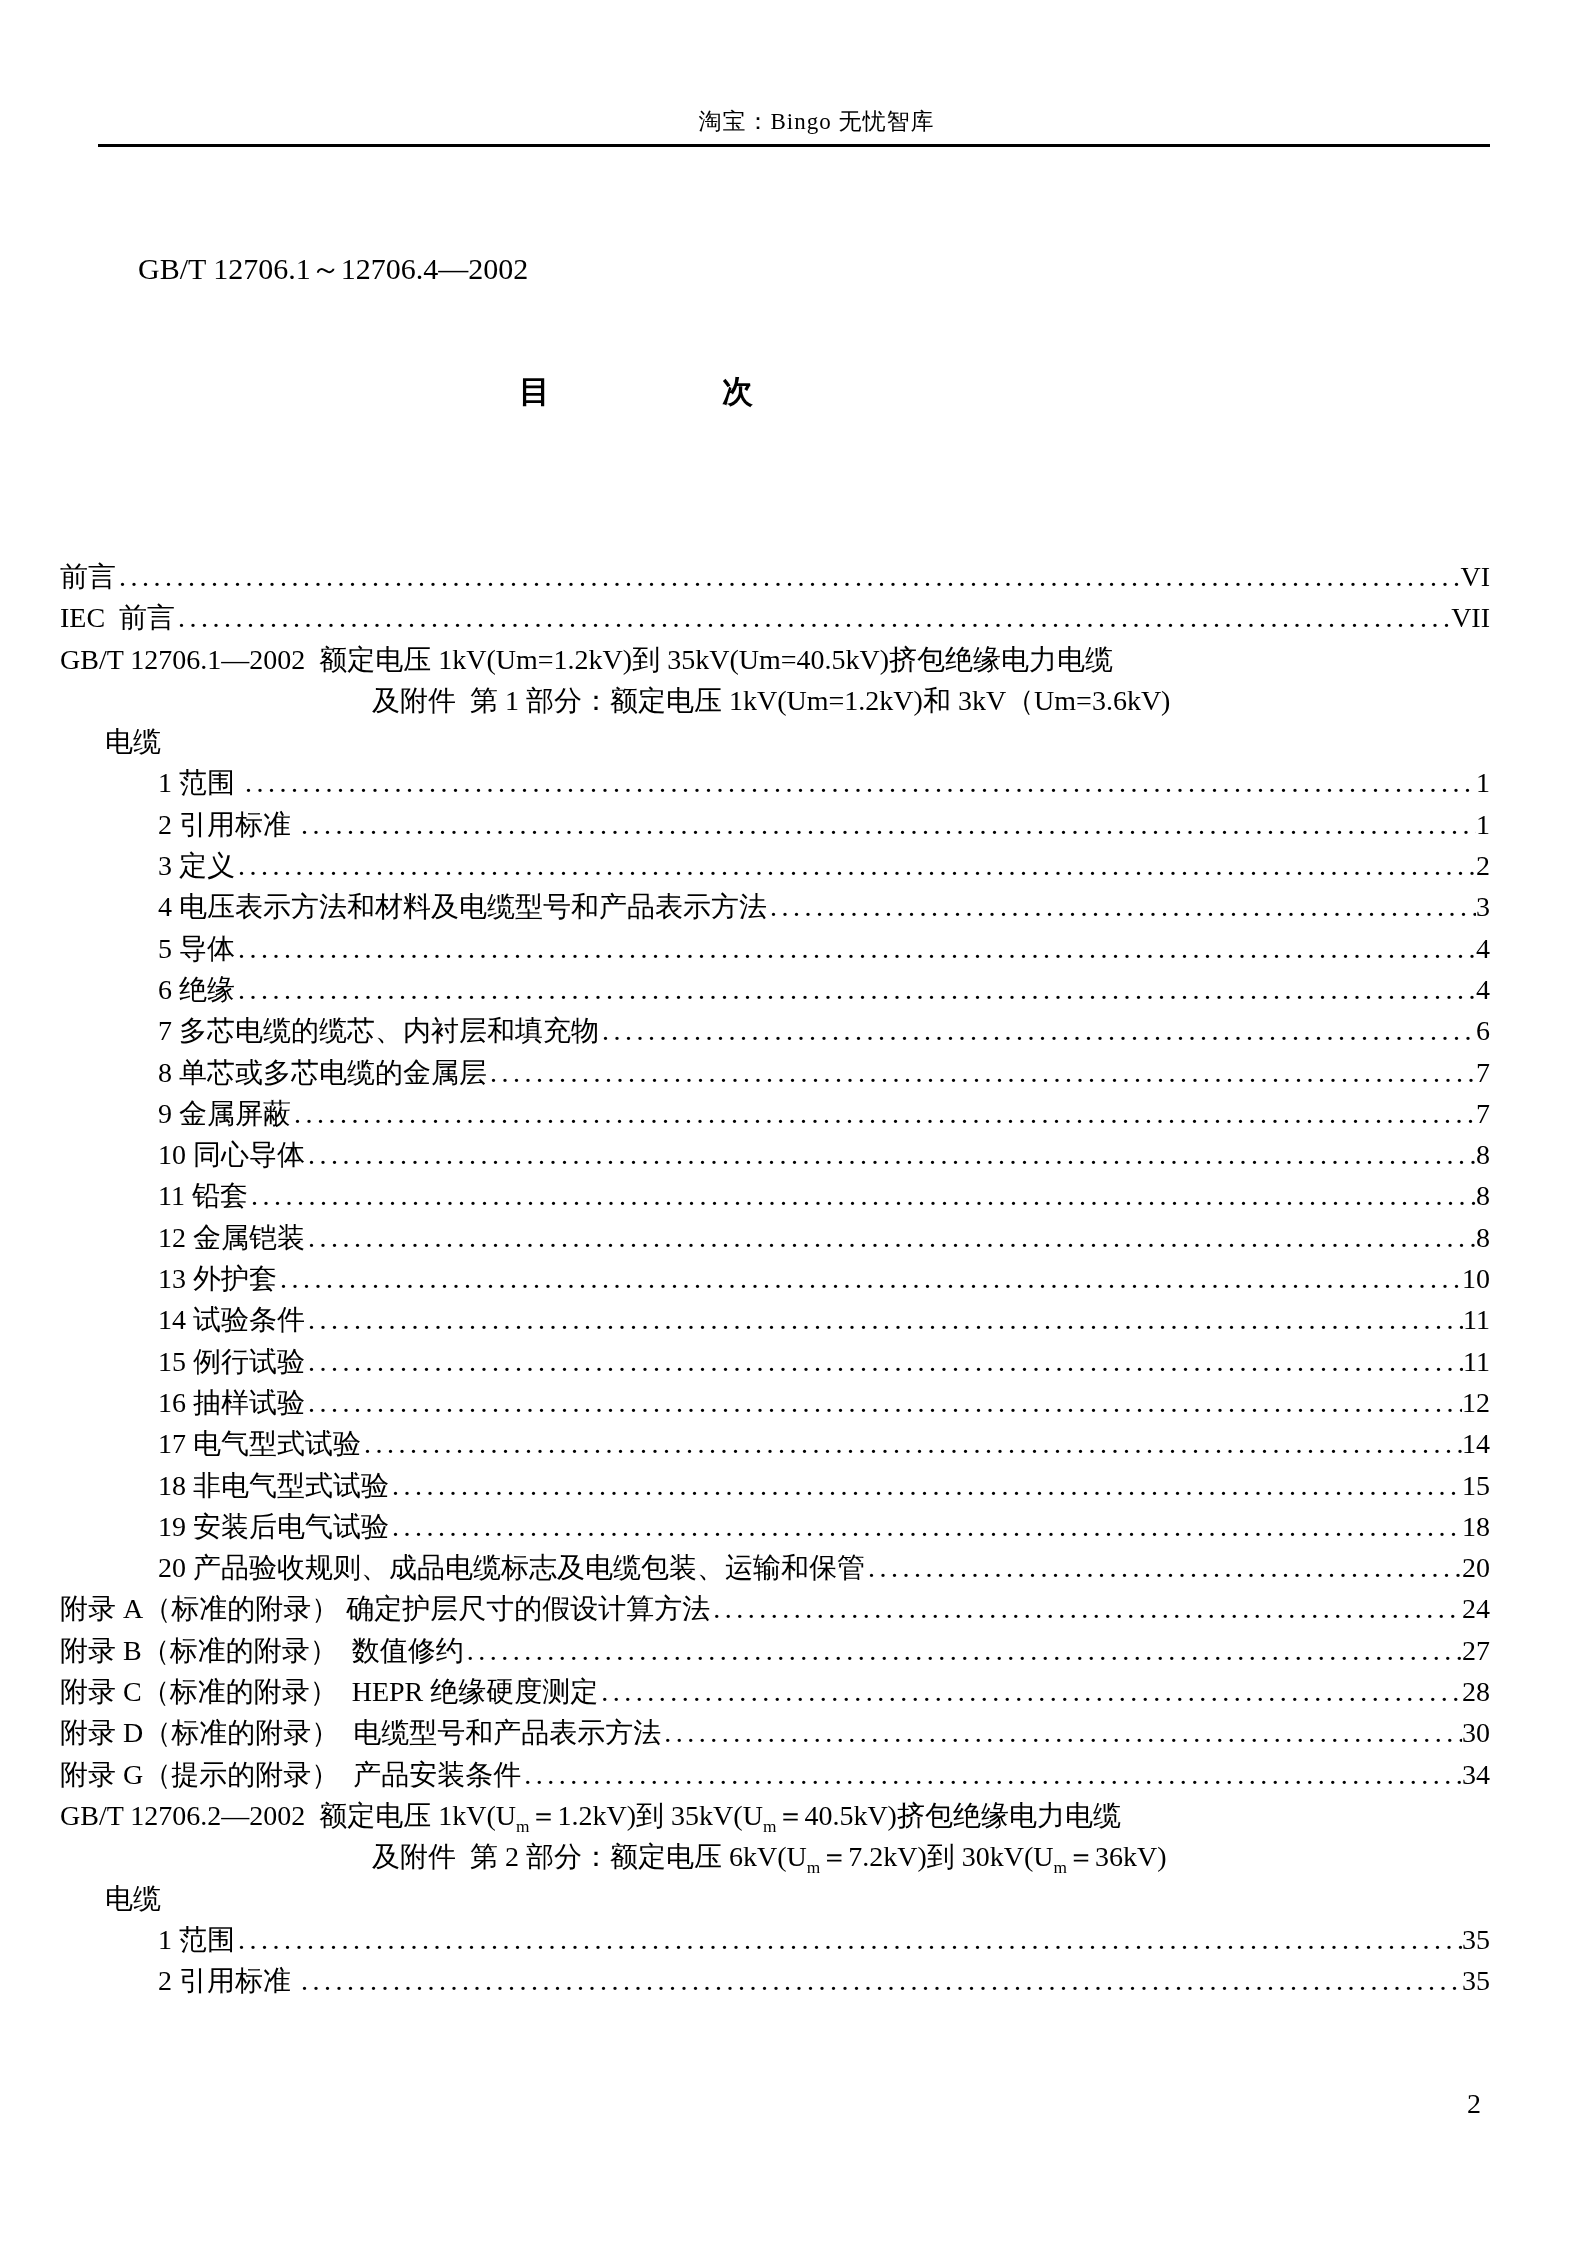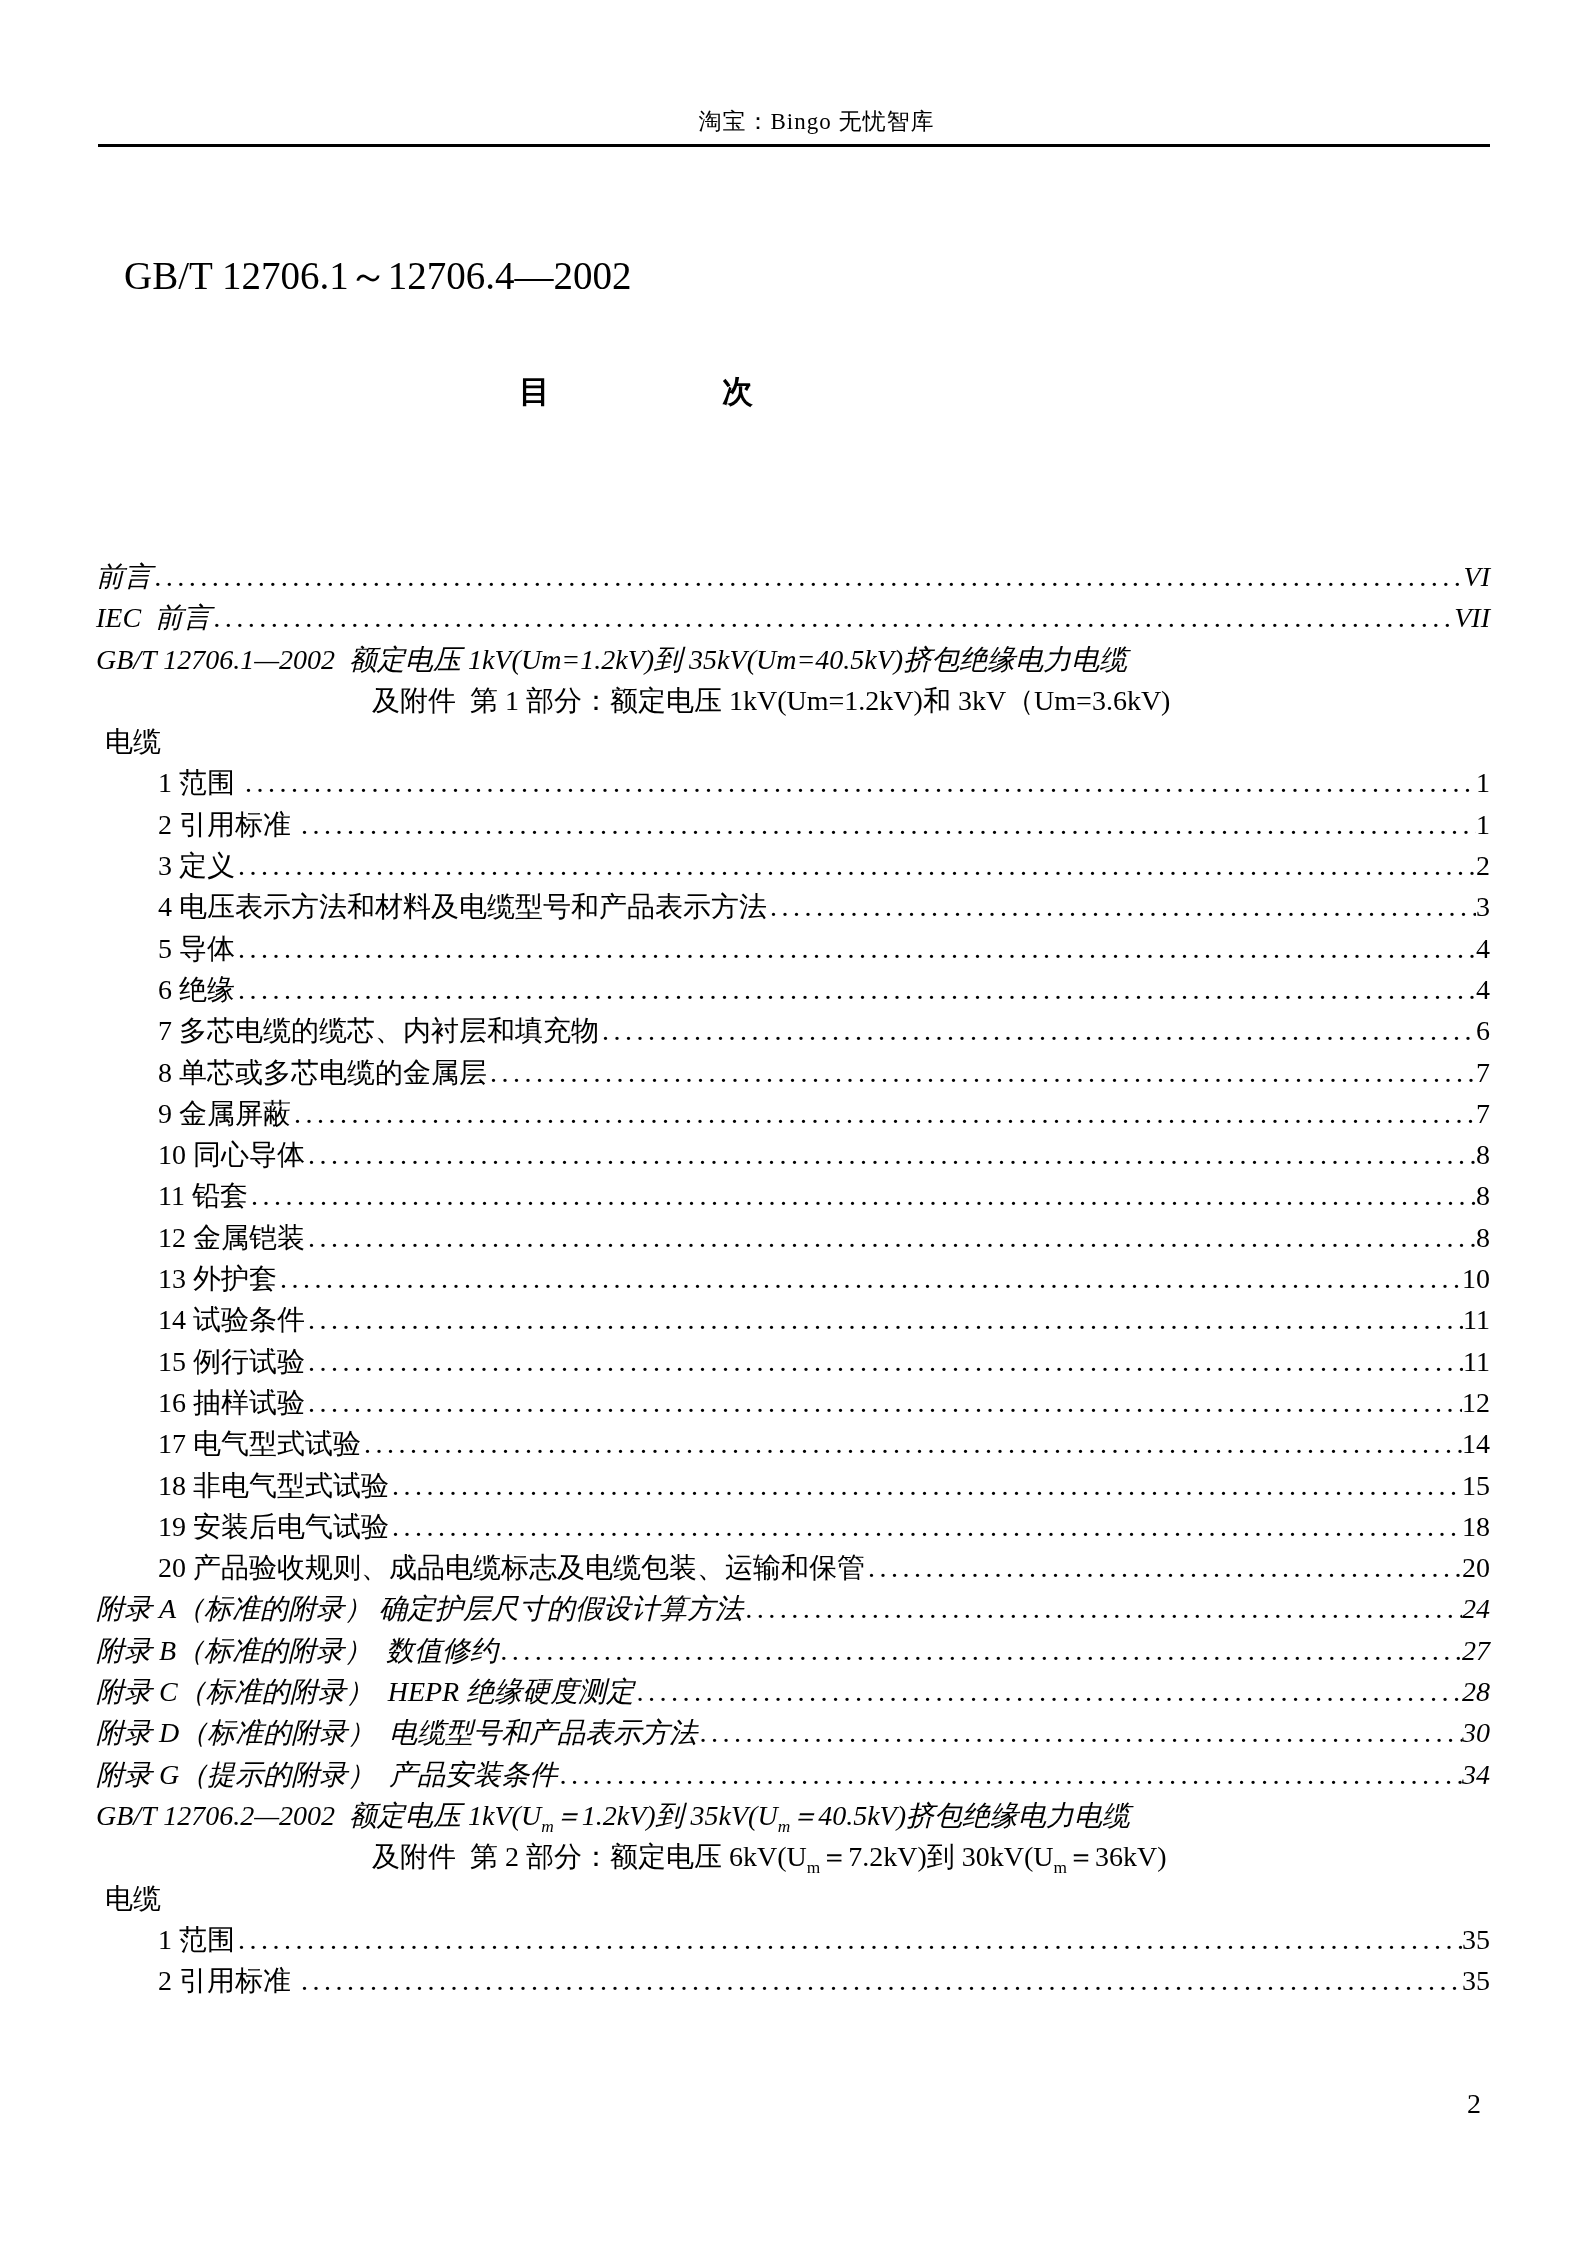--- a/index.html
+++ b/index.html
@@ -2,27 +2,27 @@
 <html><head>
 <meta charset="utf-8">
 <style>
   html,body{margin:0;padding:0;background:#ffffff;}
   .page{
     position:relative;width:1587px;height:2245px;background:#ffffff;
     font-family:"Liberation Serif","DejaVu Serif",serif;color:#000;overflow:hidden;
   }
   .watermark{position:absolute;top:106px;left:0;width:100%;text-align:center;font-size:23px;letter-spacing:1px;margin-left:23px;}
   .rule{position:absolute;top:144px;left:98px;width:1392px;height:0;border-top:3px solid #000;}
-  .doc-number{position:absolute;top:249px;left:124px;font-size:39px;white-space:pre;}
+  .doc-number{position:absolute;top:249px;left:138px;font-size:30px;white-space:pre;}
   .toc-title{position:absolute;top:371px;left:519px;font-size:31px;font-weight:bold;}
   .toc-title .char2{margin-left:172px;}
   #toc-list{position:absolute;top:556px;left:0;width:1587px;}
   .toc-line{display:flex;align-items:baseline;height:41.3px;padding-right:97px;font-size:28px;line-height:41.3px;}
   .l0{padding-left:105px;}
-  .l1{padding-left:96px;font-style:italic;}
+  .l1{padding-left:60px;}
   .l2{padding-left:158px;}
   .big{padding-left:372px;text-align:center;}
   .toc-text{white-space:pre;flex:0 0 auto;}
   .toc-text sub{font-size:0.62em;line-height:0;}
   .toc-dots{flex:1 1 auto;overflow:hidden;white-space:nowrap;letter-spacing:4.5px;padding-left:3px;}
   .toc-dots::after{content:"........................................................................................................................................................................................................";}
   .toc-page{flex:0 0 auto;white-space:pre;}
   .footer-page{position:absolute;top:2088px;right:106px;font-size:28px;}
 </style>
 </head>

